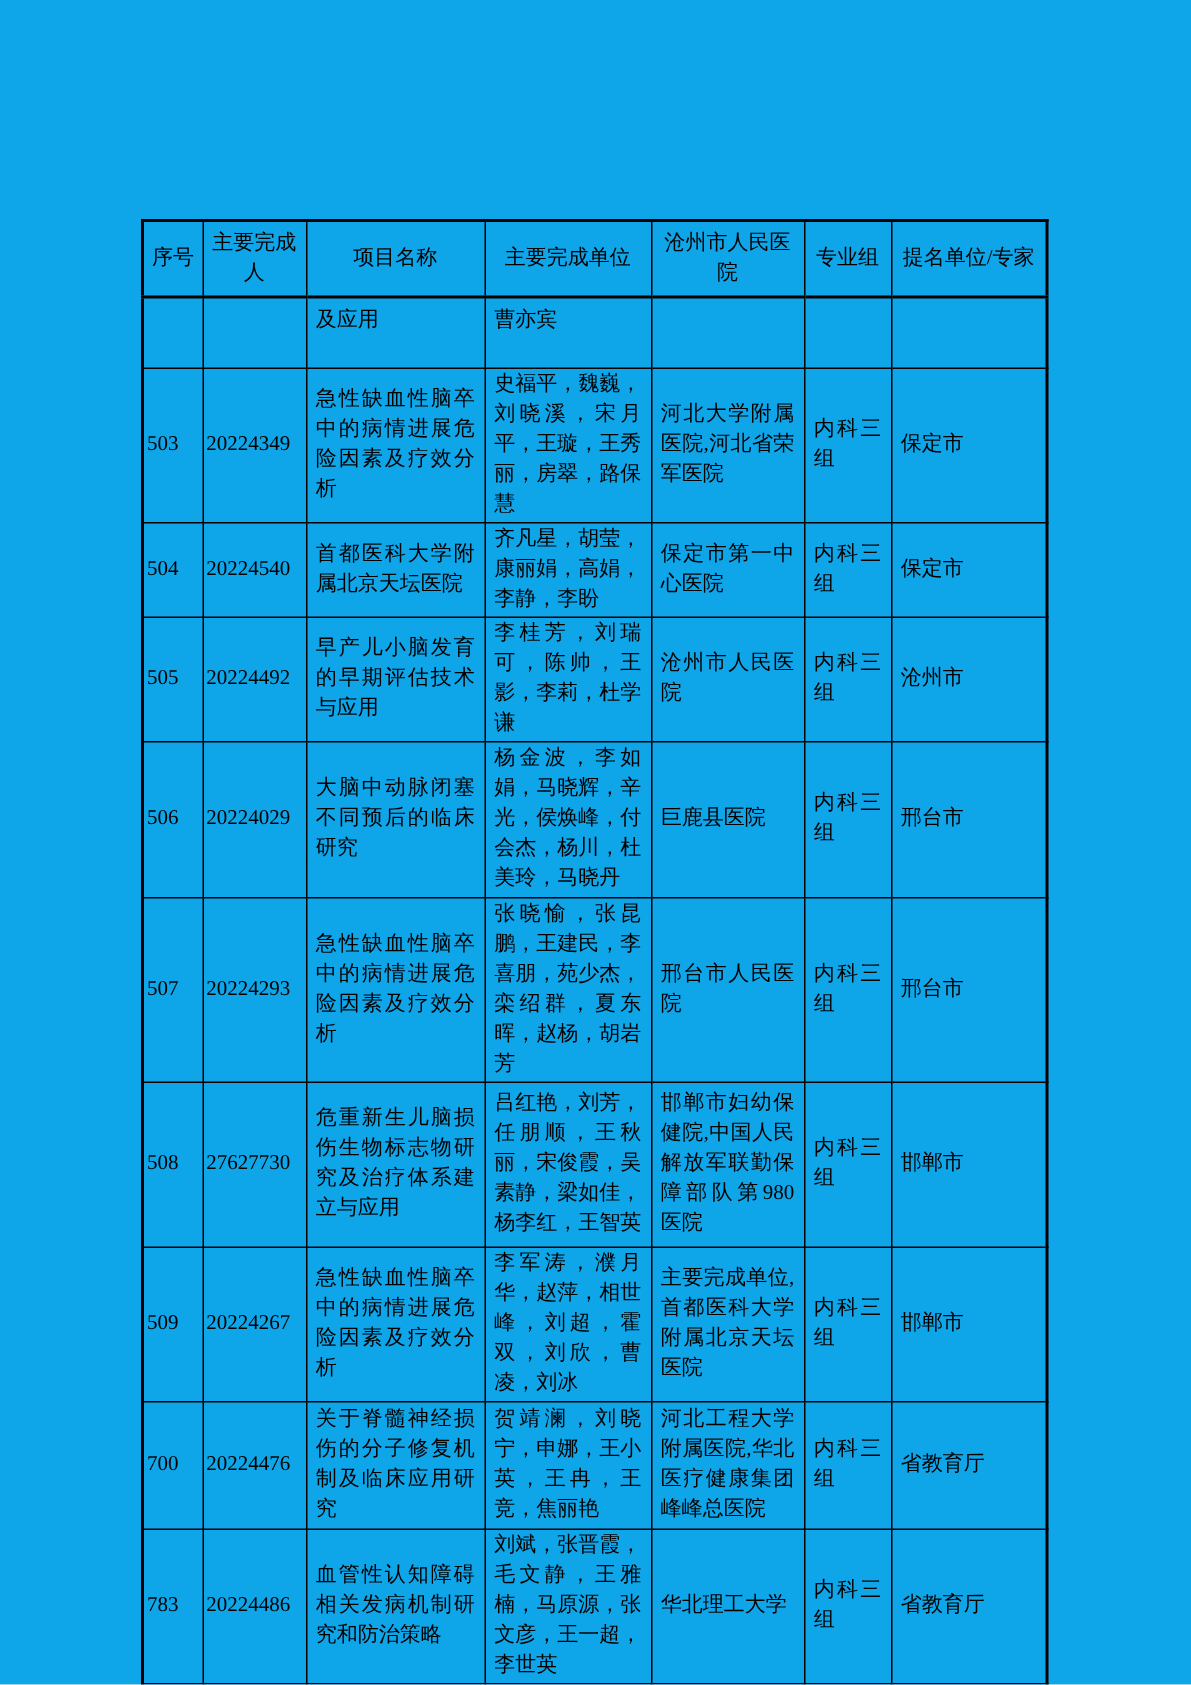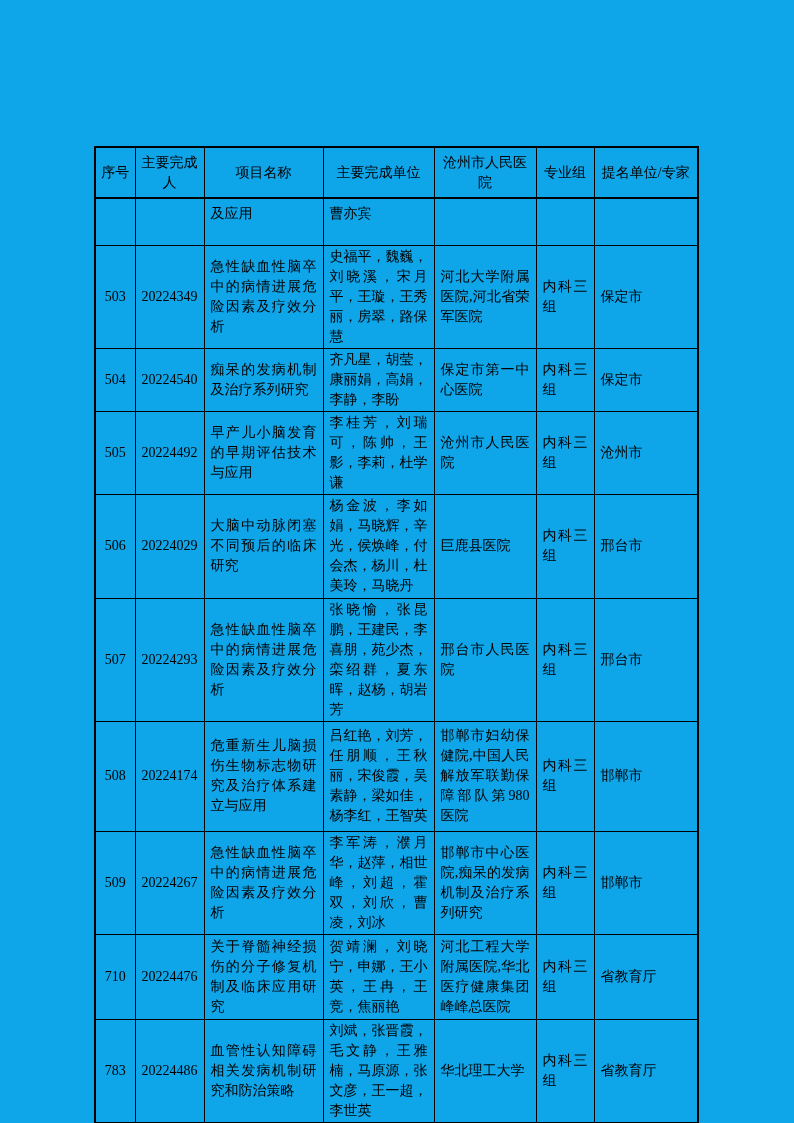--- a/index.html
+++ b/index.html
@@ -38,21 +38,20 @@
     height: 45px;
     font-weight: normal;
     text-align: center;
     border-bottom-width: 2px;
     padding: 2px 2px;
   }
   .award-table td {
     padding: 1px 6px;
   }
   td.cell-center {
-    text-align: center;
     padding: 1px 2px;
   }
   td.cell-left {
     text-align: justify;
   }
   
   tr.r0 { height: 47px; }
   tr.r1 { height: 89px; }
   tr.r2 { height: 59px; }
   tr.r3 { height: 65px; }
@@ -105,21 +104,21 @@
       <td class="cell-center">20224349</td>
       <td class="cell-left">急性缺血性脑卒中的病情进展危险因素及疗效分析</td>
       <td class="cell-left">史福平，魏巍，刘晓溪，宋月平，王璇，王秀丽，房翠，路保慧</td>
       <td class="cell-left">河北大学附属医院,河北省荣军医院</td>
       <td class="cell-left">内科三组</td>
       <td class="cell-left">保定市</td>
     </tr>
         <tr class="r2">
       <td class="cell-center">504</td>
       <td class="cell-center">20224540</td>
-      <td class="cell-left">痴呆的发病机制及治疗系列研究</td>
+      <td class="cell-left">首都医科大学附属北京天坛医院</td>
       <td class="cell-left">齐凡星，胡莹，康丽娟，高娟，李静，李盼</td>
       <td class="cell-left">保定市第一中心医院</td>
       <td class="cell-left">内科三组</td>
       <td class="cell-left">保定市</td>
     </tr>
         <tr class="r3">
       <td class="cell-center">505</td>
       <td class="cell-center">20224492</td>
       <td class="cell-left">早产儿小脑发育的早期评估技术与应用</td>
       <td class="cell-left">李桂芳，刘瑞可，陈帅，王影，李莉，杜学谦</td>
@@ -140,38 +139,38 @@
       <td class="cell-center">507</td>
       <td class="cell-center">20224293</td>
       <td class="cell-left">急性缺血性脑卒中的病情进展危险因素及疗效分析</td>
       <td class="cell-left">张晓愉，张昆鹏，王建民，李喜朋，苑少杰，栾绍群，夏东晖，赵杨，胡岩芳</td>
       <td class="cell-left">邢台市人民医院</td>
       <td class="cell-left">内科三组</td>
       <td class="cell-left">邢台市</td>
     </tr>
         <tr class="r6">
       <td class="cell-center">508</td>
-      <td class="cell-center">20224174</td>
+      <td class="cell-center">27627730</td>
       <td class="cell-left">危重新生儿脑损伤生物标志物研究及治疗体系建立与应用</td>
       <td class="cell-left">吕红艳，刘芳，任朋顺，王秋丽，宋俊霞，吴素静，梁如佳，杨李红，王智英</td>
       <td class="cell-left">邯郸市妇幼保健院,中国人民解放军联勤保障部队第980医院</td>
       <td class="cell-left">内科三组</td>
       <td class="cell-left">邯郸市</td>
     </tr>
         <tr class="r7">
       <td class="cell-center">509</td>
       <td class="cell-center">20224267</td>
       <td class="cell-left">急性缺血性脑卒中的病情进展危险因素及疗效分析</td>
       <td class="cell-left">李军涛，濮月华，赵萍，相世峰，刘超，霍双，刘欣，曹凌，刘冰</td>
-      <td class="cell-left">邯郸市中心医院,痴呆的发病机制及治疗系列研究</td>
+      <td class="cell-left">主要完成单位,首都医科大学附属北京天坛医院</td>
       <td class="cell-left">内科三组</td>
       <td class="cell-left">邯郸市</td>
     </tr>
         <tr class="r8">
-      <td class="cell-center">710</td>
+      <td class="cell-center">700</td>
       <td class="cell-center">20224476</td>
       <td class="cell-left">关于脊髓神经损伤的分子修复机制及临床应用研究</td>
       <td class="cell-left">贺靖澜，刘晓宁，申娜，王小英，王冉，王竞，焦丽艳</td>
       <td class="cell-left">河北工程大学附属医院,华北医疗健康集团峰峰总医院</td>
       <td class="cell-left">内科三组</td>
       <td class="cell-left">省教育厅</td>
     </tr>
         <tr class="r9">
       <td class="cell-center">783</td>
       <td class="cell-center">20224486</td>

